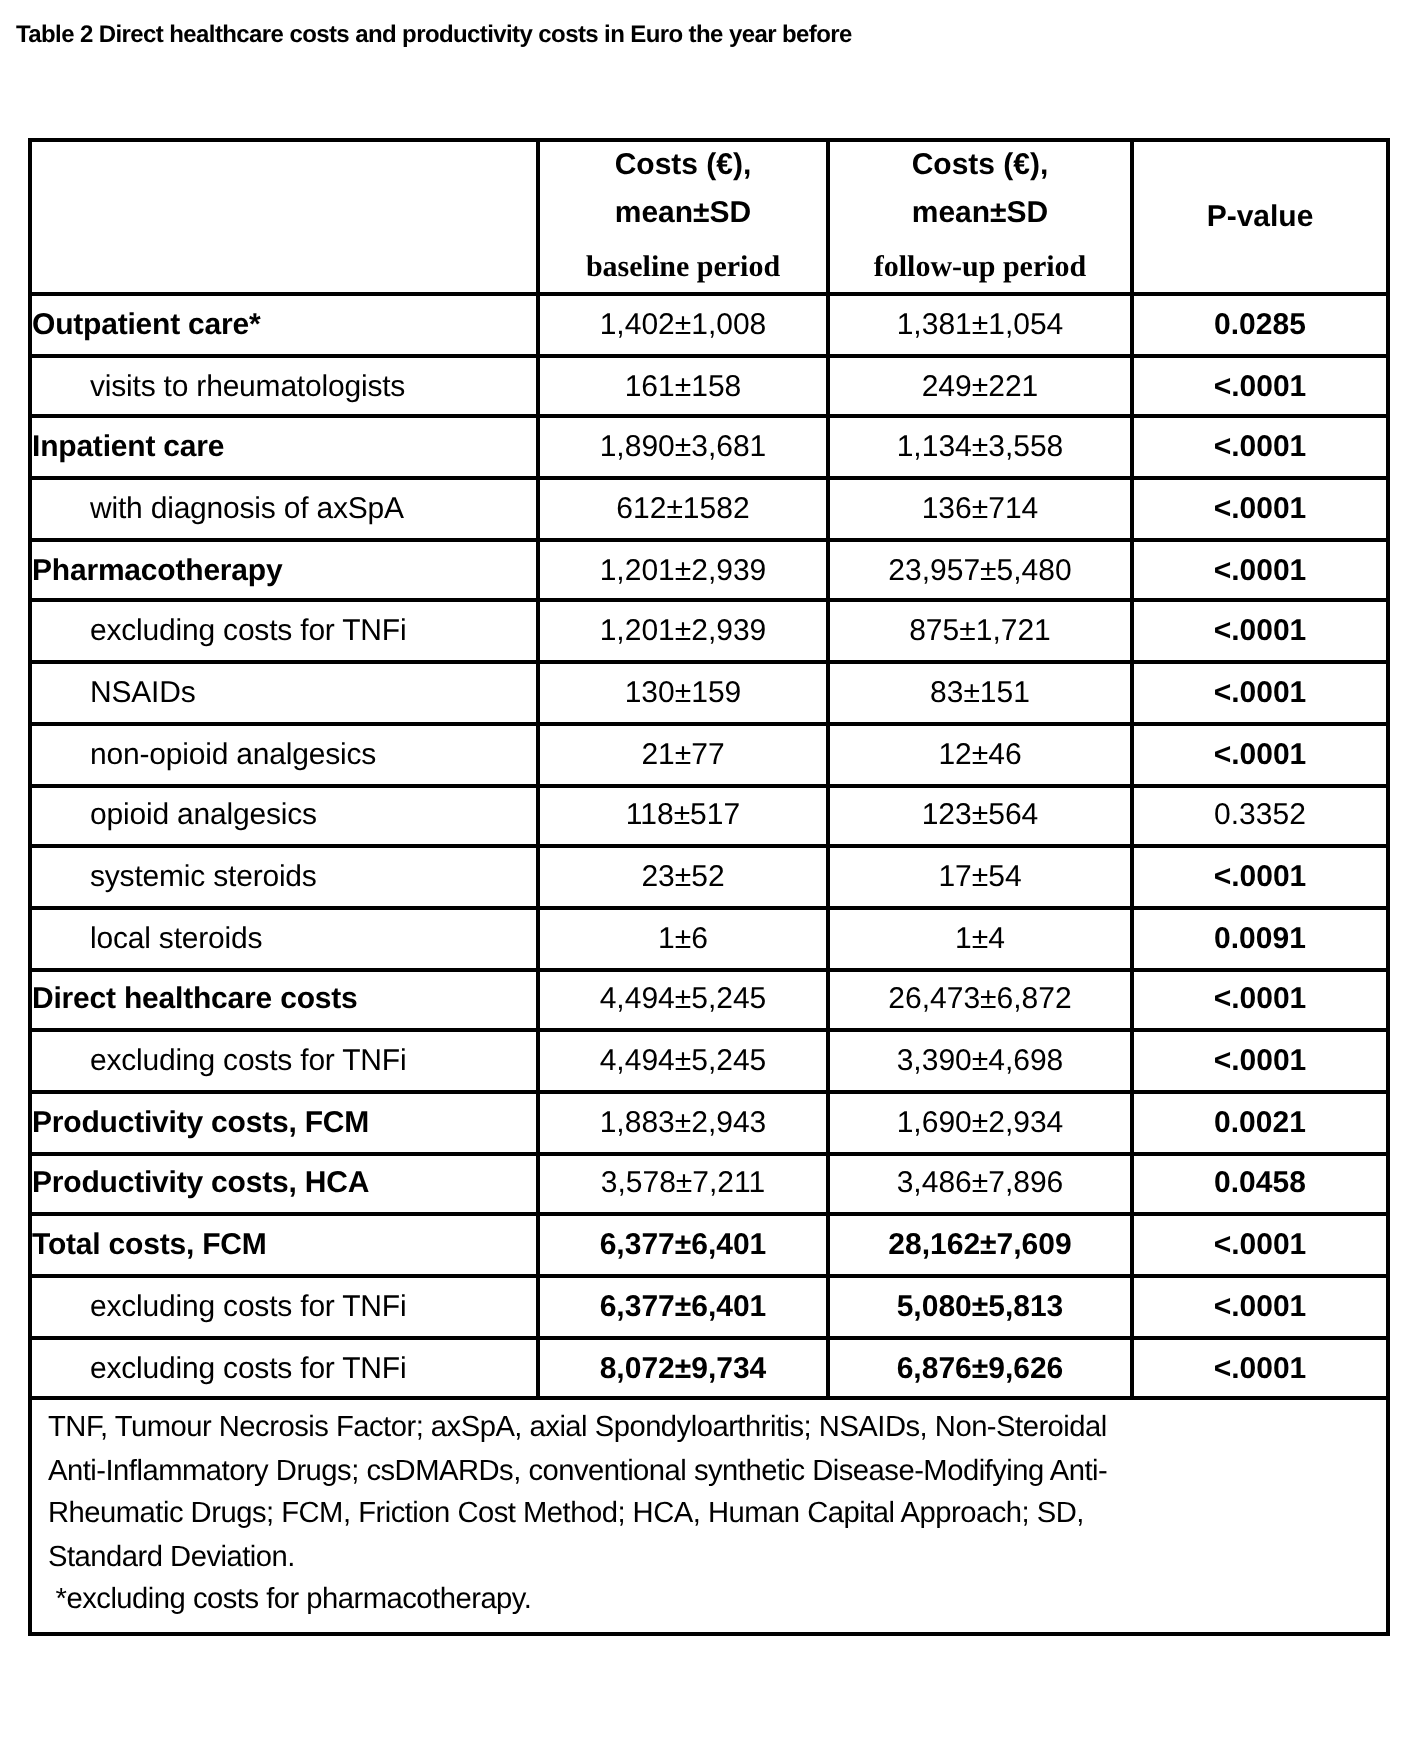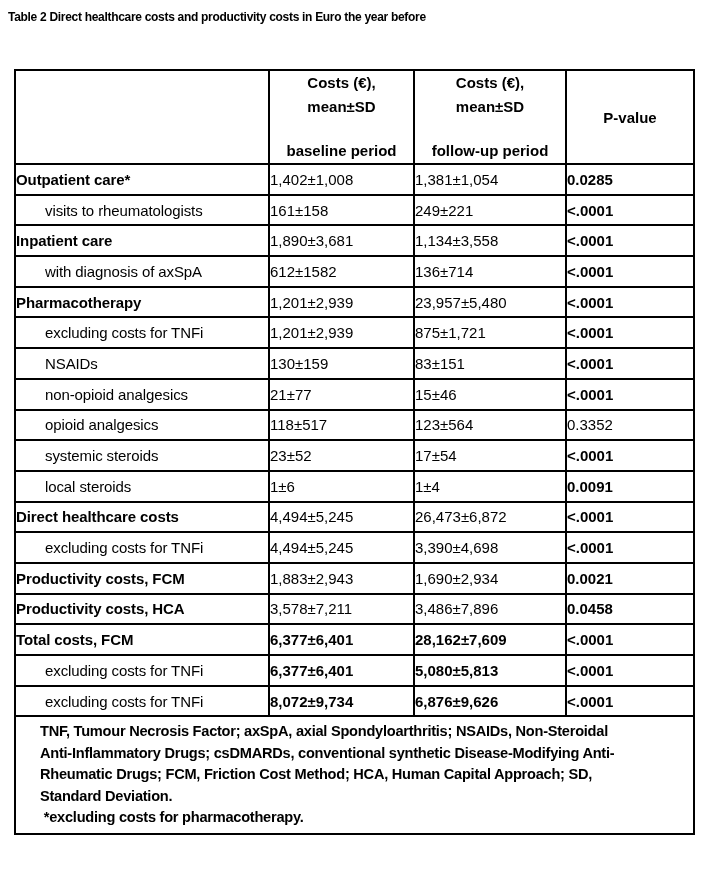--- a/index.html
+++ b/index.html
@@ -34,38 +34,38 @@
   table.costs th, table.costs td {
     border: 2px solid #000000;
     padding: 0;
     font-size: 15px;
     vertical-align: middle;
     overflow: hidden;
   }
   thead tr { height: 77px; }
   thead th { font-weight: bold; vertical-align: middle; }
   .hdr-lines div { line-height: 24px; text-align: center; }
-  .hdr-lines div.third { margin-top: 20px; }
+  .hdr-lines div.third { margin-top: 3px; font-family: Liberation Serif, serif; }
   .pv-head { text-align: center; }
   tbody tr { height: 30.7px; }
   td.lbl {
     text-align: left;
     padding-left: 12px;
     font-weight: bold;
     letter-spacing: -0.1px;
   }
   td.lbl.indent {
     padding-left: 29px;
     font-weight: normal;
   }
-  td.val, td.pv { text-align: left; font-weight: normal; }
+  td.val, td.pv { text-align: center; font-weight: normal; }
   td.b { font-weight: bold; }
   tfoot td.footnote {
-    padding: 4px 8px 4px 24px;
-    font-weight: bold;
+    padding: 4px 8px 4px 8px;
+    font-weight: normal;
     vertical-align: top;
   }
   .footnote div {
     font-size: 14.6px;
     line-height: 21.5px;
     letter-spacing: -0.25px;
     white-space: pre;
   }
 </style>
 </head>
@@ -137,21 +137,21 @@
       </tr>
       <tr>
         <td class="lbl indent">NSAIDs</td>
         <td class="val">130±159</td>
         <td class="val">83±151</td>
         <td class="pv b">&lt;.0001</td>
       </tr>
       <tr>
         <td class="lbl indent">non-opioid analgesics</td>
         <td class="val">21±77</td>
-        <td class="val">15±46</td>
+        <td class="val">12±46</td>
         <td class="pv b">&lt;.0001</td>
       </tr>
       <tr>
         <td class="lbl indent">opioid analgesics</td>
         <td class="val">118±517</td>
         <td class="val">123±564</td>
         <td class="pv">0.3352</td>
       </tr>
       <tr>
         <td class="lbl indent">systemic steroids</td>

